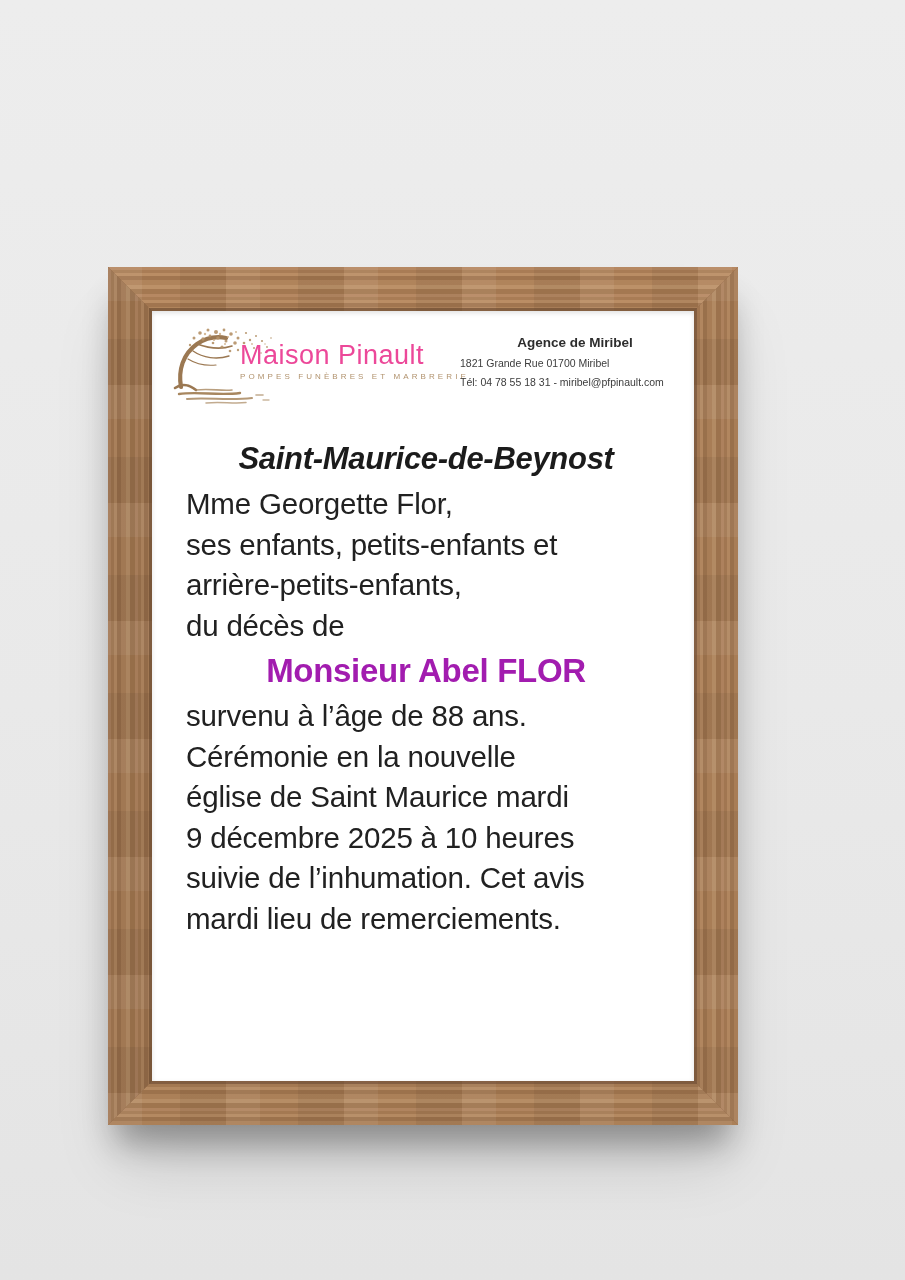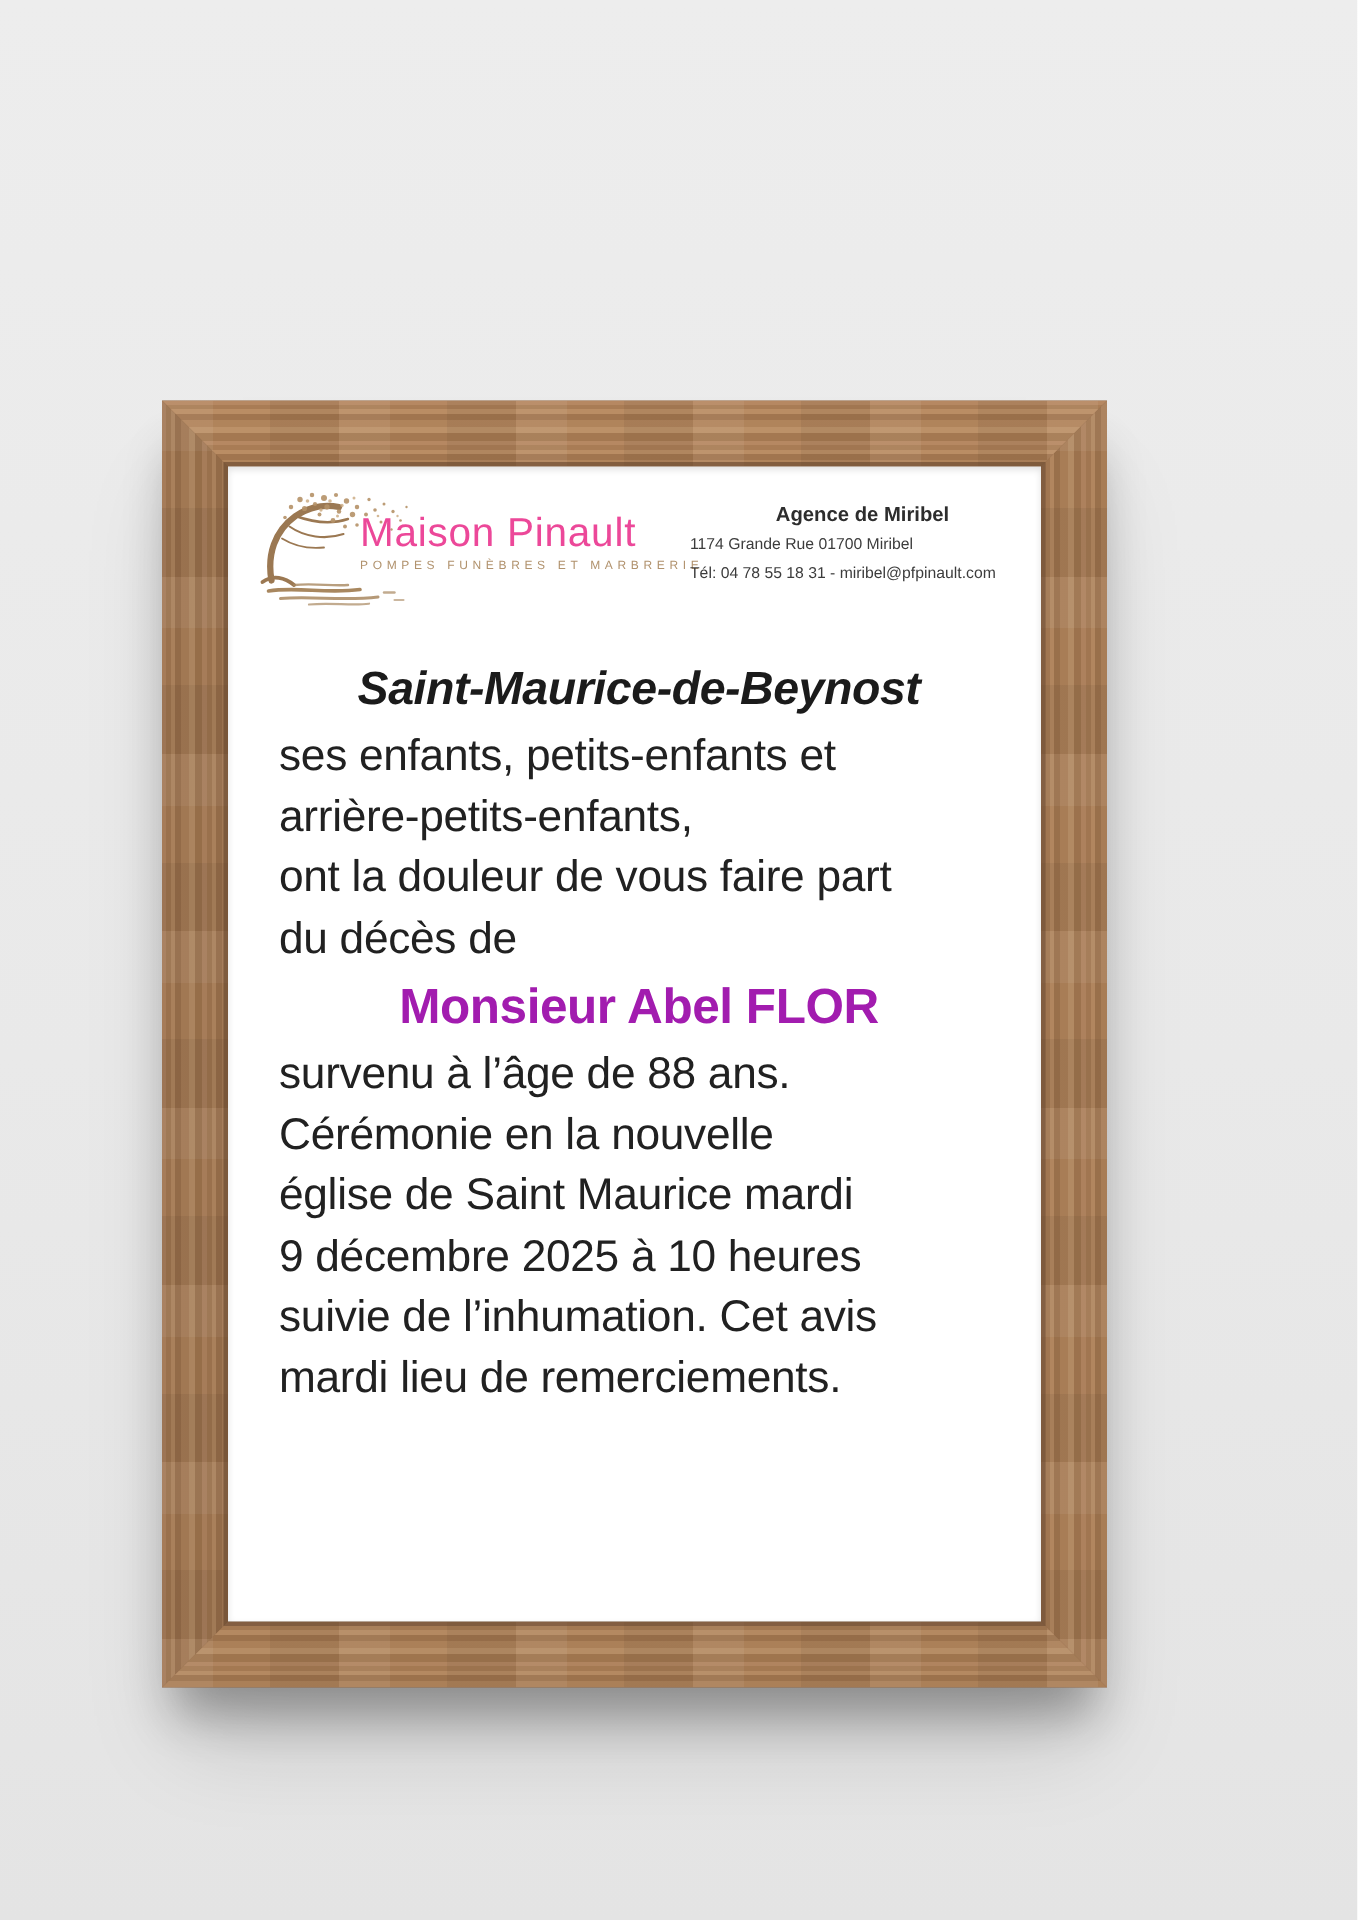--- a/index.html
+++ b/index.html
@@ -204,29 +204,29 @@
           </g>
         </svg>
         <div class="logo-text">
           <div class="logo-name">Maison Pinault</div>
           <div class="logo-tagline">POMPES FUNÈBRES ET MARBRERIE</div>
         </div>
       </div>
 
       <div class="agency">
         <div class="agency-title">Agence de Miribel</div>
-        <div class="agency-line">1174 Grande Rue 01700 Miribel</div>
+        <div class="agency-line">1821 Grande Rue 01700 Miribel</div>
         <div class="agency-line">Tél: 04 78 55 18 31 - miribel@pfpinault.com</div>
       </div>
 
       <div class="notice-body">
         <p class="notice-title">Saint-Maurice-de-Beynost</p>
+        <p class="notice-line">Mme Georgette Flor,</p>
         <p class="notice-line">ses enfants, petits-enfants et</p>
         <p class="notice-line">arrière-petits-enfants,</p>
-        <p class="notice-line">ont la douleur de vous faire part</p>
         <p class="notice-line">du décès de</p>
         <p class="deceased-line">Monsieur Abel FLOR</p>
         <p class="notice-line">survenu à l’âge de 88 ans.</p>
         <p class="notice-line">Cérémonie en la nouvelle</p>
         <p class="notice-line">église de Saint Maurice mardi</p>
         <p class="notice-line">9 décembre 2025 à 10 heures</p>
         <p class="notice-line">suivie de l’inhumation. Cet avis</p>
         <p class="notice-line">mardi lieu de remerciements.</p>
       </div>
 

